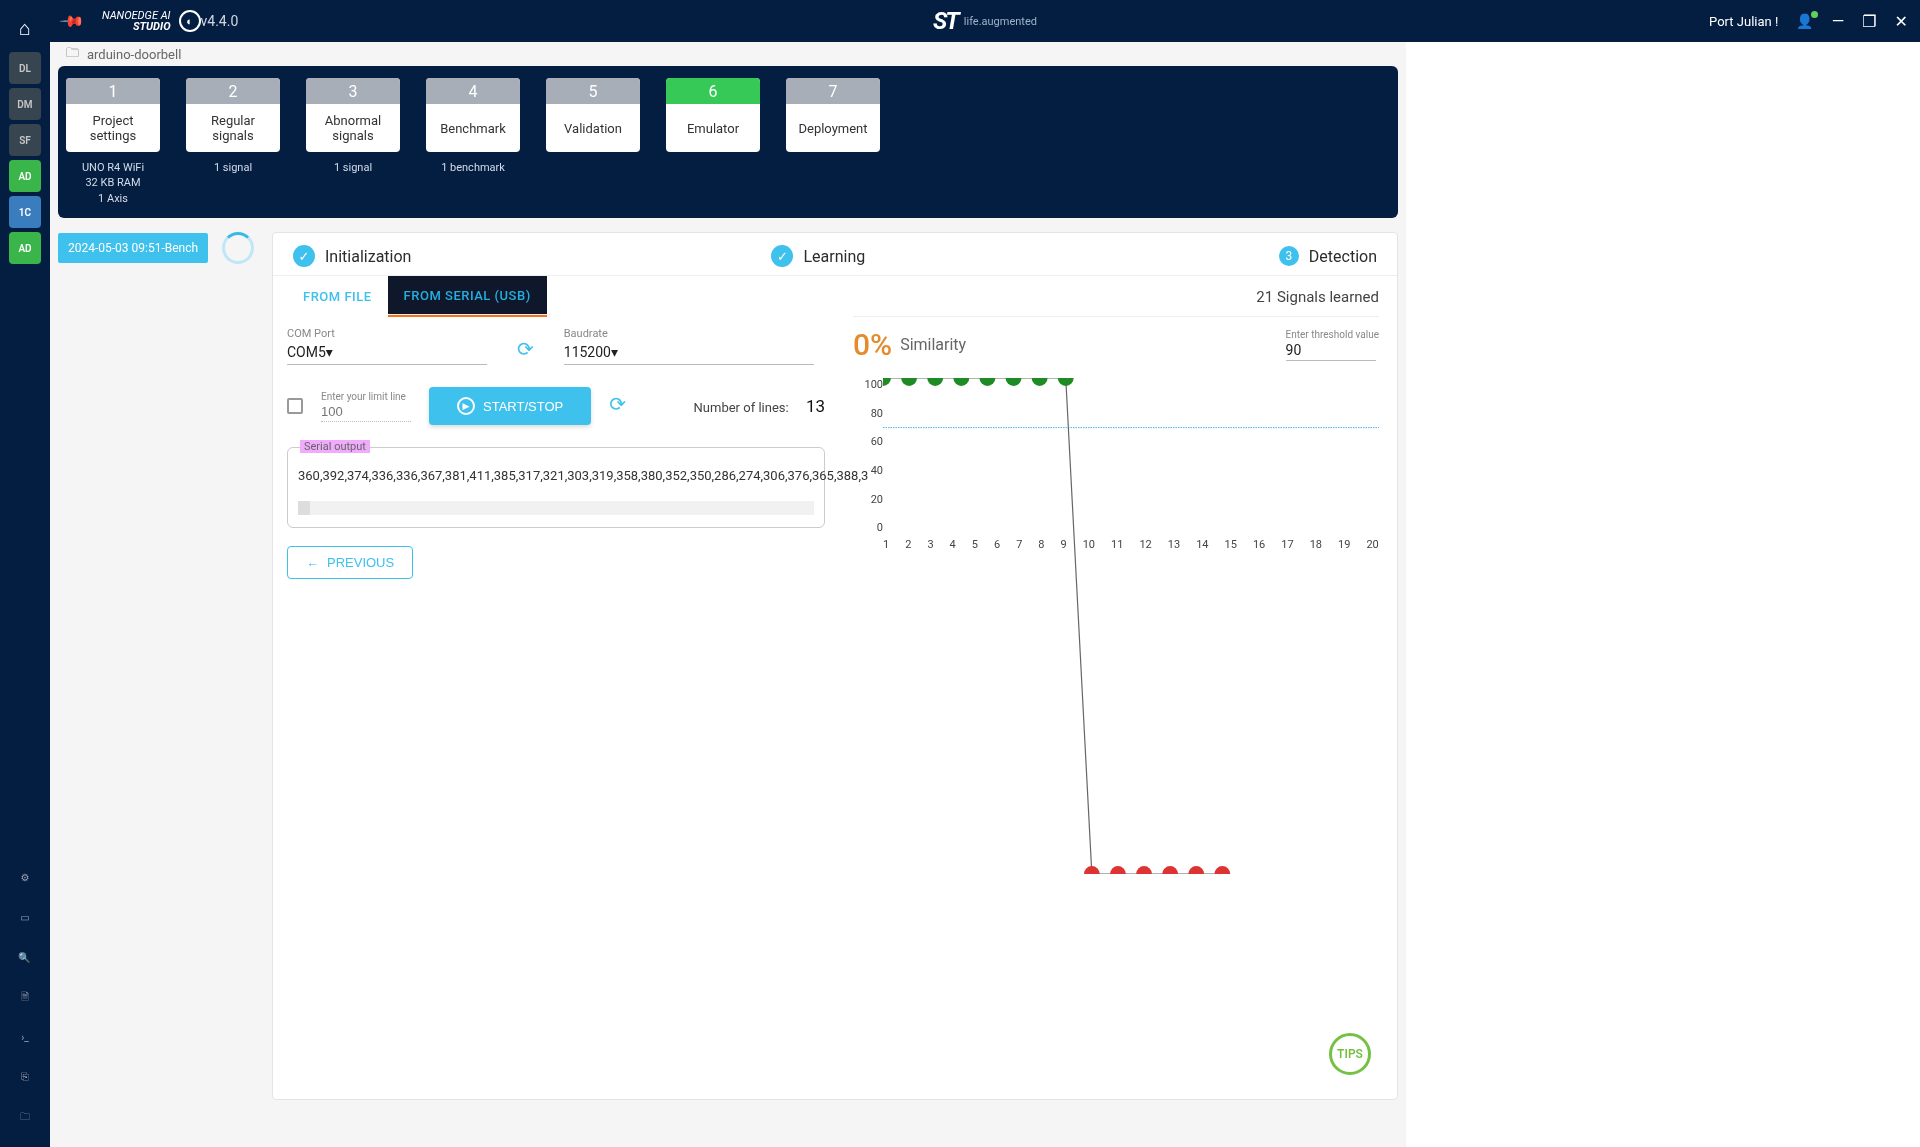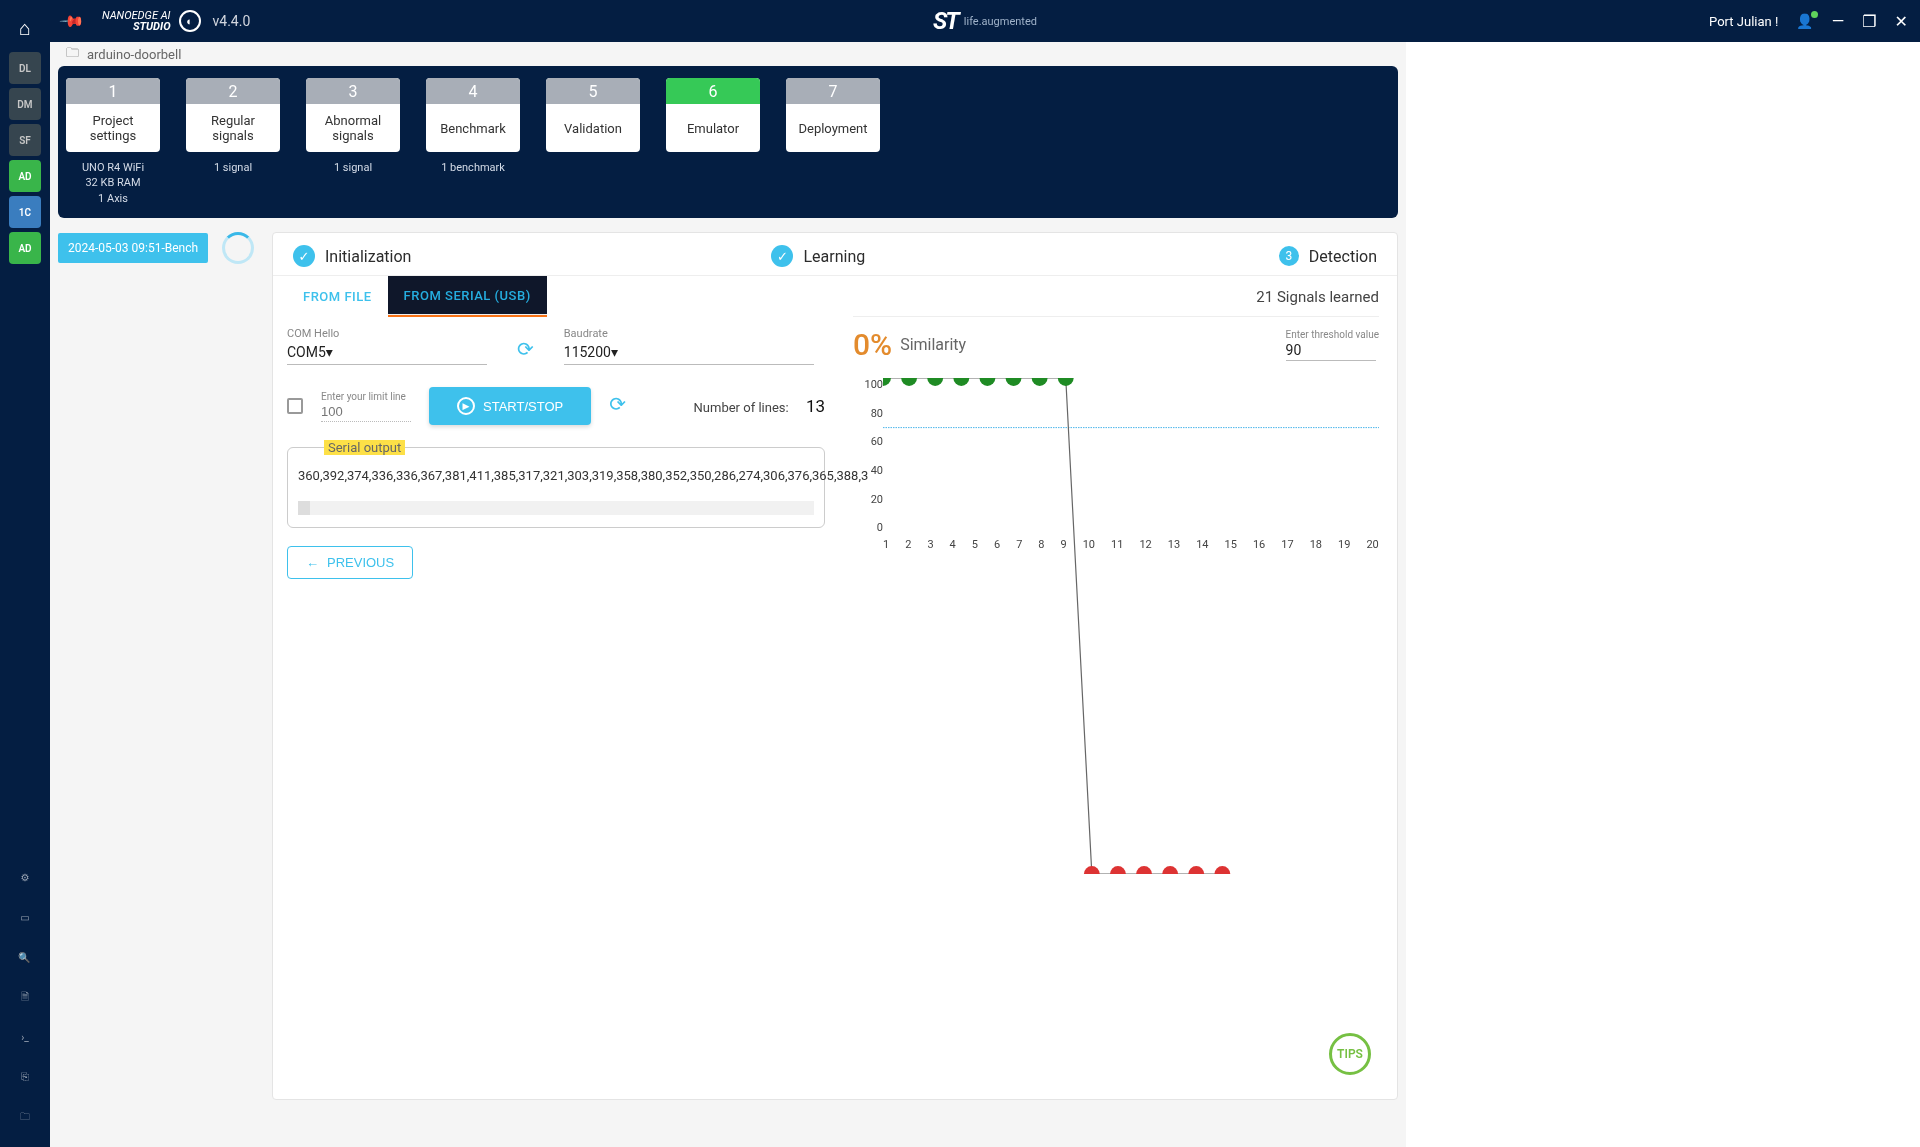--- a/index.html
+++ b/index.html
@@ -13,21 +13,21 @@
 .mini-bottom { margin-top:auto; padding-bottom:10px; display:flex; flex-direction:column; align-items:center;}
 .mini-home { color:#fff; font-size:20px; }
 
 .topbar { position:absolute; left:50px; top:0; right:0; height:42px; background:#041e42; display:flex; align-items:center; color:#fff; padding:0 12px; font-size:14px; }
 .pin-icon{ color:#c0c7d2; margin-right:20px; transform:rotate(45deg); font-size:16px;}
 .logo-block{ display:flex; gap:8px;}
 .logo-text{ text-align:right; font-size:11px; line-height:1; font-style:italic;}
 .logo-text .t1{ font-weight:400;}
 .logo-text .t2{ font-weight:700;}
 .logo-circ{ width:22px;height:22px;border:2px solid #fff;border-radius:50%;display:inline-flex;align-items:center;justify-content:center;font-size:11px;}
-.version{ margin-left:12px; color:#d2d6de;}
+.version{ color:#d2d6de;}
 .center-logo{ position:absolute; left:50%; transform:translateX(-50%); display:flex; align-items:center; gap:6px;}
 .st-logo{ font-style:italic; font-weight:700; font-size:24px; letter-spacing:-2px;}
 .la{ font-size:11px; color:#9fb2c9;}
 .top-right{ margin-left:auto; display:flex; align-items:center; gap:18px;}
 .hello{ font-size:13px;}
 .user-dot{ position:relative; display:inline-block;}
 .user-dot::after{content:"";position:absolute;top:-2px;right:-4px;width:7px;height:7px;background:#5fd35c;border-radius:50%;}
 .win-btn{ color:#fff; font-size:16px; cursor:pointer;}
 
 .workspace{ position:absolute; left:50px; top:42px; right:514px; bottom:0; padding:0 8px 8px 8px; }
@@ -63,21 +63,21 @@
 .refresh-btn{ color:#3ec1ec; font-size:20px; align-self:flex-end; padding-bottom:4px;}
 .row2{ display:flex; align-items:center; gap:18px; padding:22px 0 0 0;}
 .chkbox{ width:16px;height:16px;border:2px solid #999;border-radius:2px;}
 .small-field{ display:flex;flex-direction:column;font-size:10px;color:#888;}
 .small-field input{ border:none;border-bottom:1px dotted #bbb;width:90px;font-size:13px;color:#aaa;padding:2px 0;}
 .start-btn{ background:#3ec1ec;color:#fff;border:none;border-radius:4px;padding:10px 28px;font-size:13px;font-weight:500;display:flex;align-items:center;gap:8px;box-shadow:0 2px 4px rgba(0,0,0,.15);}
 .start-btn .play{ width:18px;height:18px;border:2px solid #fff;border-radius:50%;display:inline-flex;align-items:center;justify-content:center;font-size:9px;}
 .num-lines{ margin-left:auto; text-align:right; color:#444; font-size:13px;}
 .num-lines .big{ font-size:17px; color:#111; margin-left:14px;}
 .serial-box{ margin-top:22px; border:1px solid #ccc;border-radius:6px; position:relative; padding:20px 10px 12px 10px;}
-.serial-box .legend{ position:absolute;top:-8px;left:12px;background:#fde047;padding:0 4px;font-size:13px;color:#666;margin-left:24px;}
+.serial-box .legend{ position:absolute;top:-8px;left:12px;background:#f0abfc;padding:0 4px;font-size:11px;color:#666;}
 .serial-text{ font-size:13px; color:#333;}
 .prog-empty{ height:14px;background:#f1f1f1;margin-top:18px;position:relative;}
 .prog-empty::before{content:"";position:absolute;left:0;top:0;height:100%;width:12px;background:#ddd;}
 .prev-btn{ margin-top:18px;border:1px solid #3ec1ec;color:#3ec1ec;background:#fff;border-radius:4px;padding:8px 18px;font-size:13px;display:inline-flex;align-items:center;gap:8px;}
 
 .right-col{ flex:1; padding:8px 18px 0 28px;}
 .learned{ text-align:right; color:#444; font-size:15px; padding:4px 0 10px 0; border-bottom:1px solid #eee;}
 .sim-row{ display:flex; align-items:center; padding:10px 0;}
 .sim-pc{ color:#e38b2d; font-size:30px; font-weight:500;}
 .sim-lbl{ color:#666; font-size:16px; margin-left:8px;}
@@ -223,21 +223,21 @@
 
       <div class="two-col">
         <div class="left-col">
           <div class="tabs">
             <div class="tab">FROM FILE</div>
             <div class="tab active">FROM SERIAL (USB)</div>
           </div>
 
           <div class="form-row">
             <div class="field">
-              <span>COM Hello</span>
+              <span>COM Port</span>
               <span class="val">
                   <span>COM5</span>
                   <span>▾</span>
                 </span>
             </div>
             <span class="refresh-btn">⟳</span>
             <div class="field">
               <span>Baudrate</span>
               <span class="val" style="width:250px">
                   <span>115200</span>

